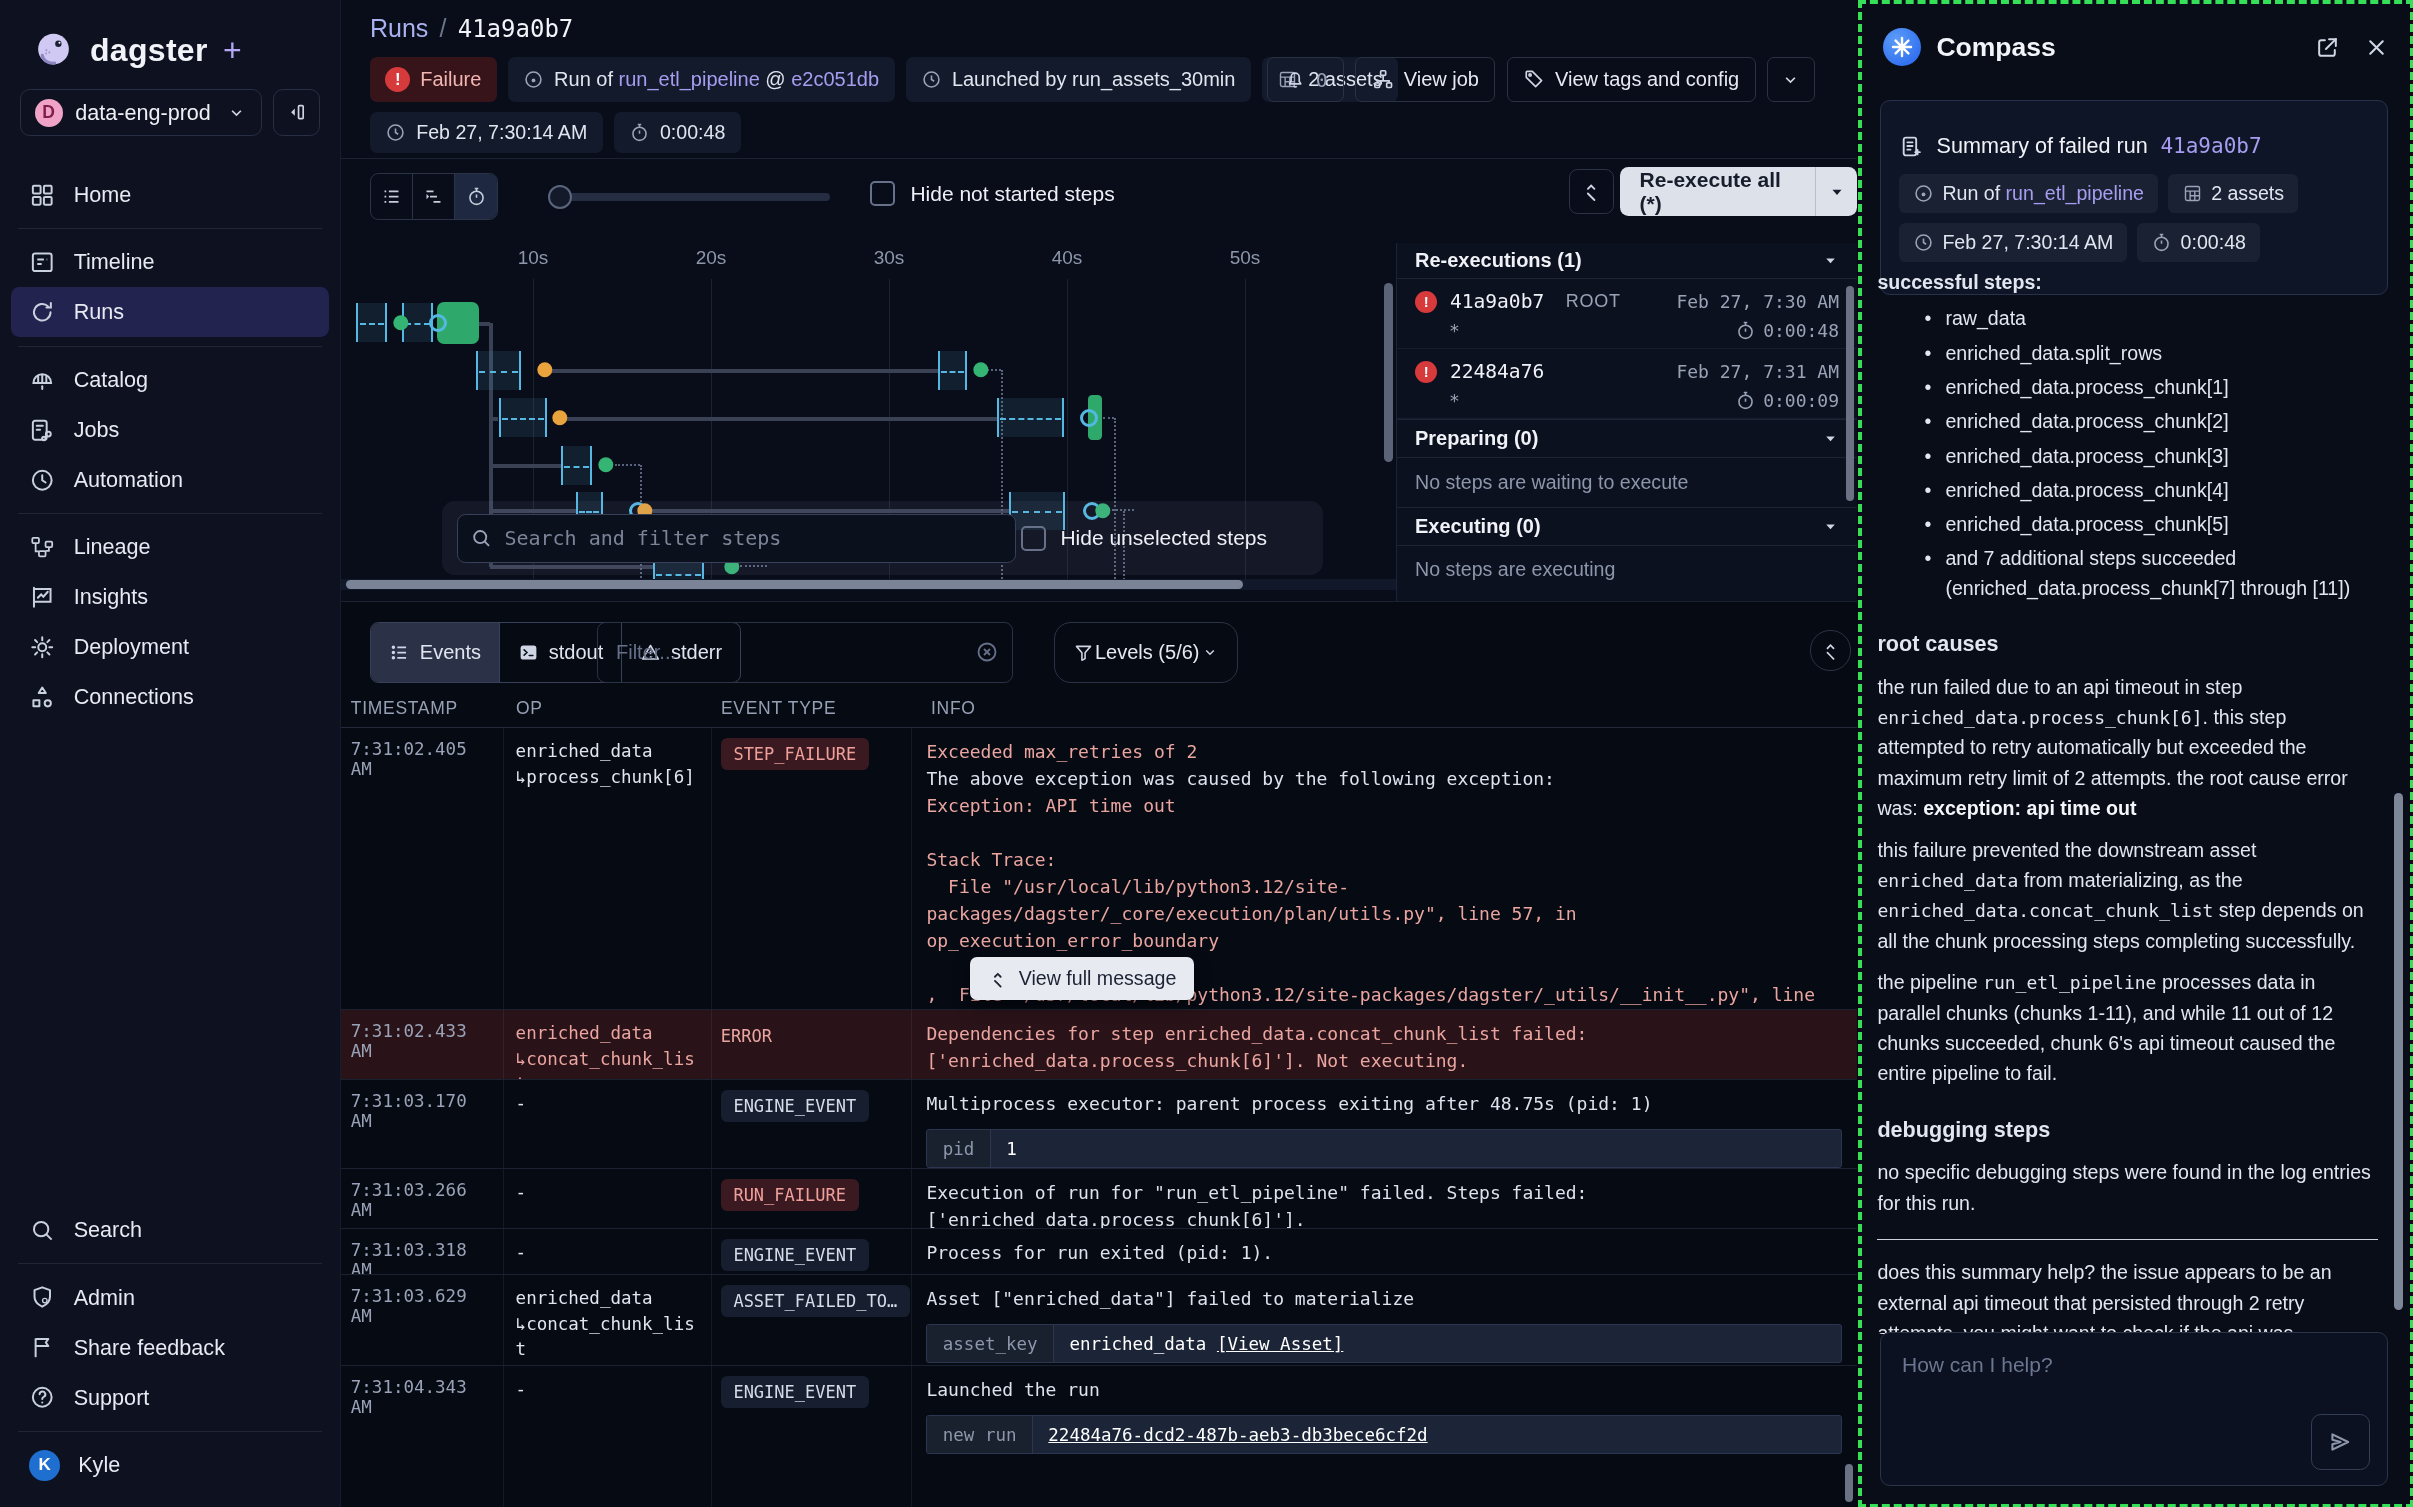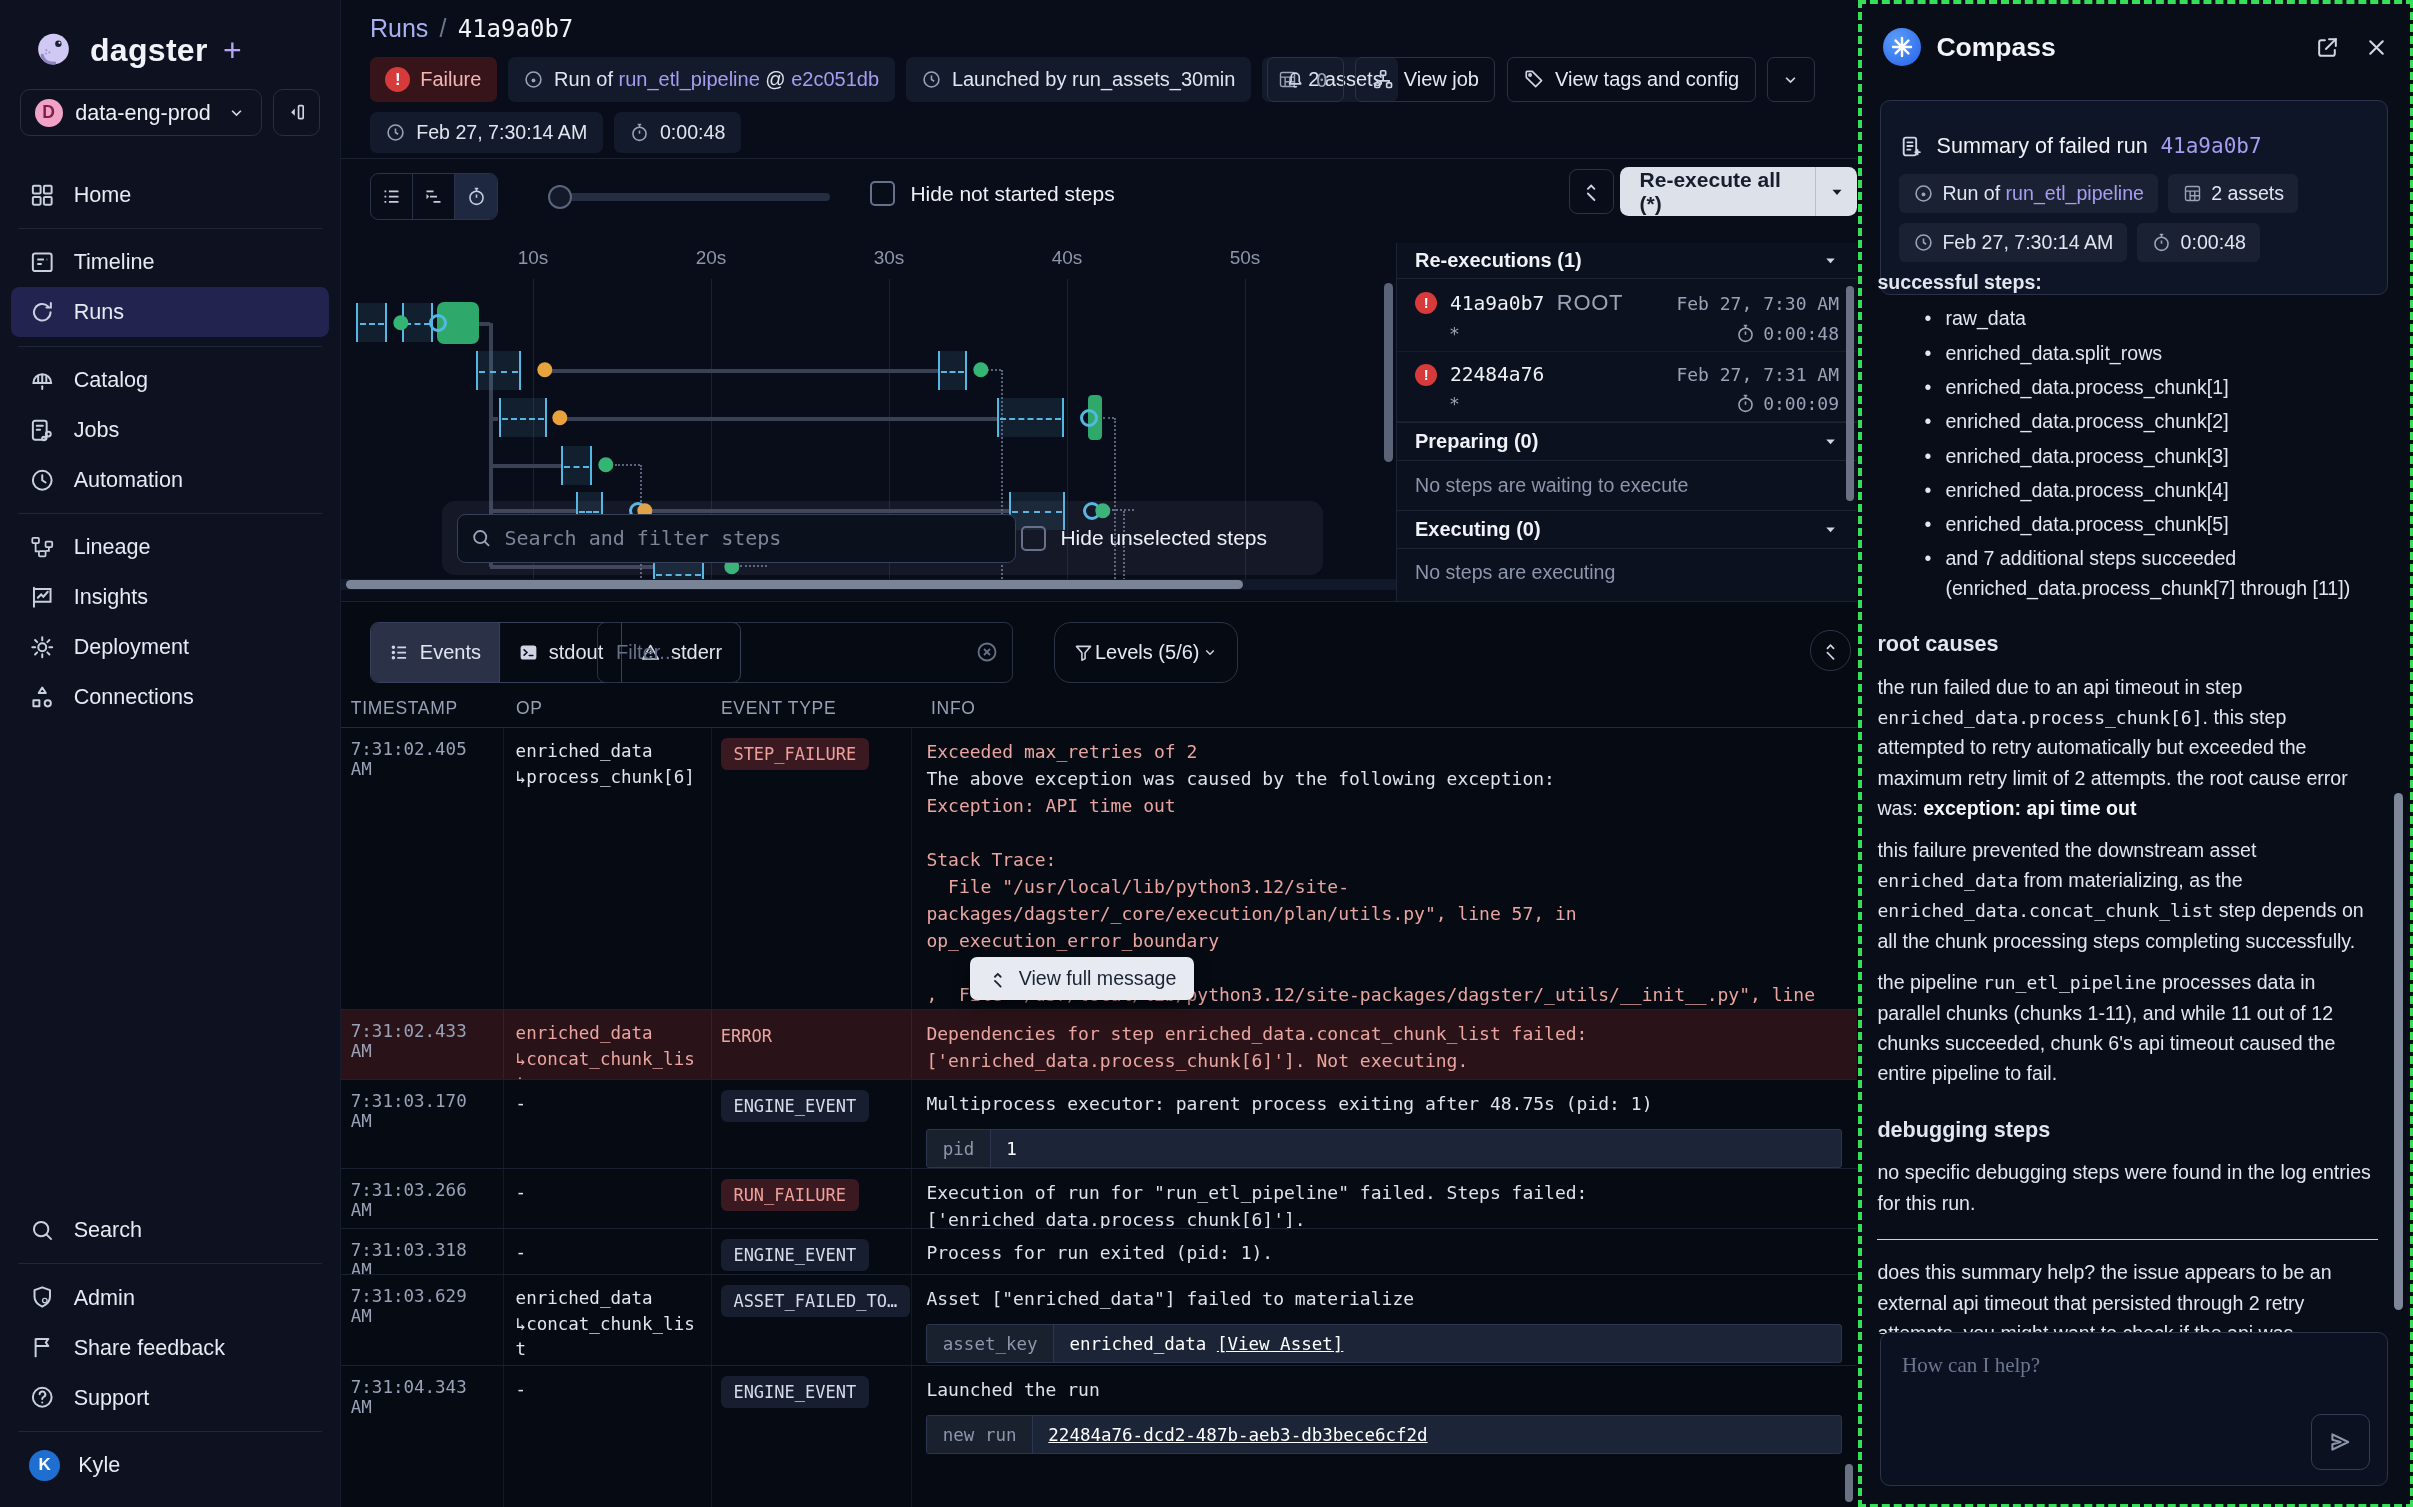--- a/index.html
+++ b/index.html
@@ -88,21 +88,21 @@
   .hscroll{position:absolute;left:0;bottom:0;width:1055px;height:11.2px;background:#10182a}
   .hscroll .thumb{position:absolute;left:4.9px;top:1.4px;bottom:1.4px;width:897px;background:#7b8396;border-radius:4.9px}
   .vscroll-g{position:absolute;left:1043px;top:4.2px;width:9px;height:179px;background:#5a6378;border-radius:4.9px}
   
   #reexec-panel{position:absolute;left:1055px;top:0;right:0;bottom:0;background:#0b111f;border-left:0.7px solid #1c2436}
   .rx-head{height:36px;display:flex;align-items:center;justify-content:space-between;padding:0 18px;border-bottom:0.7px solid #1c2436;font-size:20px;font-weight:700;color:#f0f2f7}
   .rx-caret{color:#cfd6e4}
   .rx-item{position:relative;padding:11.2px 18px 7px 18px;border-bottom:0.7px solid #151d2e}
   .rx-line1{display:flex;align-items:center;gap:12.6px}
   .rx-id{font-family:"DejaVu Sans Mono",monospace;font-size:19.6px;color:#f0f2f7}
-  .rx-tag{font-size:22px;color:#9aa3b6;letter-spacing:0.7px;margin-left:0}
+  .rx-tag{font-size:18px;color:#9aa3b6;letter-spacing:0.7px;margin-left:9px}
   .rx-date{margin-left:auto;font-family:"DejaVu Sans Mono",monospace;font-size:18px;color:#9aa3b6}
   .rx-line2{display:flex;align-items:center;margin-top:7px;padding-left:34px}
   .rx-sub{font-family:"DejaVu Sans Mono",monospace;font-size:18px;color:#9aa3b6}
   .rx-dur{margin-left:auto;display:flex;align-items:center;gap:7px;font-family:"DejaVu Sans Mono",monospace;font-size:18px;color:#9aa3b6}
   .rx-sect{height:39px;display:flex;align-items:center;justify-content:space-between;padding:0 18px;border-top:0.7px solid #1c2436;border-bottom:0.7px solid #1c2436;font-size:20px;font-weight:700;color:#f0f2f7}
   .rx-empty{padding:12.6px 18px;font-size:19.6px;color:#8d96ab}
   .vscroll-p{position:absolute;right:2.8px;top:43px;width:8.4px;height:215px;background:#6a7284;border-radius:4.2px}
   
   #log-zone{position:absolute;left:0;top:601px;right:0;bottom:0;background:#060a13;border-top:0.7px solid #1b2332}
   .tabgroup{position:absolute;left:29px;top:19.6px;height:61px;border:1.4px solid #39415a;border-radius:8.4px;display:flex;overflow:hidden}
@@ -158,21 +158,21 @@
   #cp-body .c-label{font-weight:700;margin:7px 0 4.2px}
   #cp-body ul{list-style:none;padding-left:47px;margin-top:7px}
   #cp-body li{position:relative;padding-left:21px;margin:4.9px 0}
   #cp-body li::before{content:"\2022";position:absolute;left:0}
   #cp-body .c-h{font-weight:700;font-size:21.6px;margin:25px 0 8.4px}
   #cp-body p{margin:11.2px 0;line-height:1.55}
   #cp-body code{font-family:"DejaVu Sans Mono",monospace;font-size:18px}
   #cp-body b{color:#f4f6fa}
   #cp-body .c-divider{height:1.4px;background:#ccd2df;margin:21px 0 17px}
   .cp-input{position:absolute;left:18px;right:22.3px;bottom:18px;height:154px;border:1.4px solid #2b3448;border-radius:9.8px;background:#0b1120}
-  .cp-input textarea{position:absolute;inset:0;background:transparent;border:none;outline:none;resize:none;color:#eab308;font-family:Liberation Serif, serif;font-size:21px;padding:19.6px 21px}
+  .cp-input textarea{position:absolute;inset:0;background:transparent;border:none;outline:none;resize:none;color:#eab308;font-family:Liberation Sans, sans-serif;font-size:21px;padding:19.6px 21px}
   .cp-input textarea::placeholder{color:#6b7690}
   .cp-send{position:absolute;right:17px;bottom:15.4px;width:59px;height:56px;border:1.4px solid #333d55;border-radius:9.8px;display:flex;align-items:center;justify-content:center;color:#8e97ac}
   .cp-scroll{position:absolute;right:7px;top:789px;width:9px;height:517px;background:#7e8798;border-radius:4.9px}
 </style>
 </head>
 <body>
 
 <div id="app">
 
   <aside id="sidebar">

